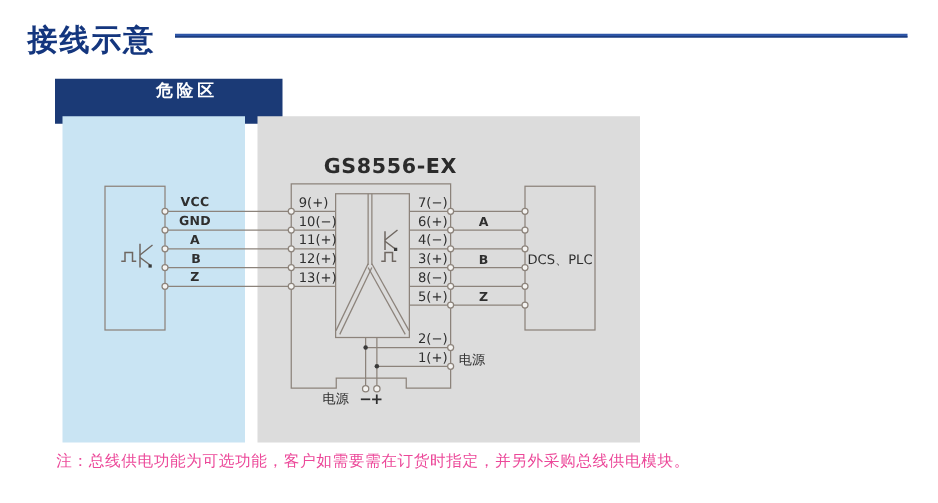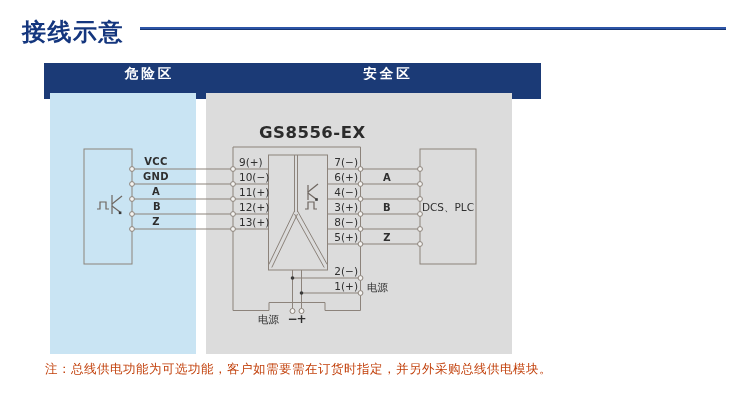--- a/index.html
+++ b/index.html
@@ -10,41 +10,40 @@
   .title-rule{position:absolute;left:140px;top:27px;width:586px;height:2px;
               background:#2d55a7;border-bottom:1px solid #173572;}
   .zone-bar{position:absolute;top:63px;height:36px;background:#1b3a76;color:#ffffff;
             font-size:13.5px;font-weight:bold;text-align:center;line-height:20px;letter-spacing:3px;padding-left:29px;}
   .zone-hazard{left:44px;width:153px;}
   .zone-safe{left:206px;width:306px;}
   .panel{position:absolute;top:93px;height:261px;}
   .panel-hazard{left:50px;width:146px;background:#c9e4f3;}
   .panel-safe{left:206px;width:306px;background:#dcdcdc;}
   svg.diagram{position:absolute;left:0;top:0;}
-  .note{position:absolute;left:45px;top:361px;font-size:12.5px;color:#c2410c;
+  .note{position:absolute;left:45px;top:361px;font-size:12.5px;color:#ec4899;
         letter-spacing:0.5px;white-space:nowrap;}
   text{fill:#2f2f2f;font-size:10.5px;font-family:"DejaVu Sans","Liberation Sans",sans-serif;}
   text.model{font-size:16.5px;font-weight:bold;fill:#2b2b2b;letter-spacing:0.5px;}
   text.wirelabel{font-size:10px;font-weight:bold;letter-spacing:0.3px;}
   text.sign{font-size:12px;font-weight:bold;}
   line,path,rect.box{stroke:#8c837b;stroke-width:1;fill:none;}
   .symb{stroke:#6e6660;stroke-width:1.2;fill:none;}
   circle.term{fill:#f4f3f1;stroke:#8c837b;stroke-width:1;}
   circle.dot{fill:#3a3a3a;stroke:none;}
 </style>
 </head>
 <body>
 
 <div class="canvas">
 
   <div class="page-title">接线示意</div>
   <div class="title-rule"></div>
 
   <div class="zone-bar zone-hazard">危险区</div>
-  <div class="zone-bar zone-safe">安全区</div>
 
   <div class="panel panel-hazard"></div>
   <div class="panel panel-safe"></div>
 
   <svg class="diagram" width="750" height="402" viewBox="0 0 750 402">
 
     <rect class="box" x="84" y="149" width="48" height="115"></rect>
     <g>
       <path class="symb" d="M97,209 h3 v-7 h6 v7 h3"></path>
       <line class="symb" x1="112" y1="195" x2="112" y2="214"></line>

